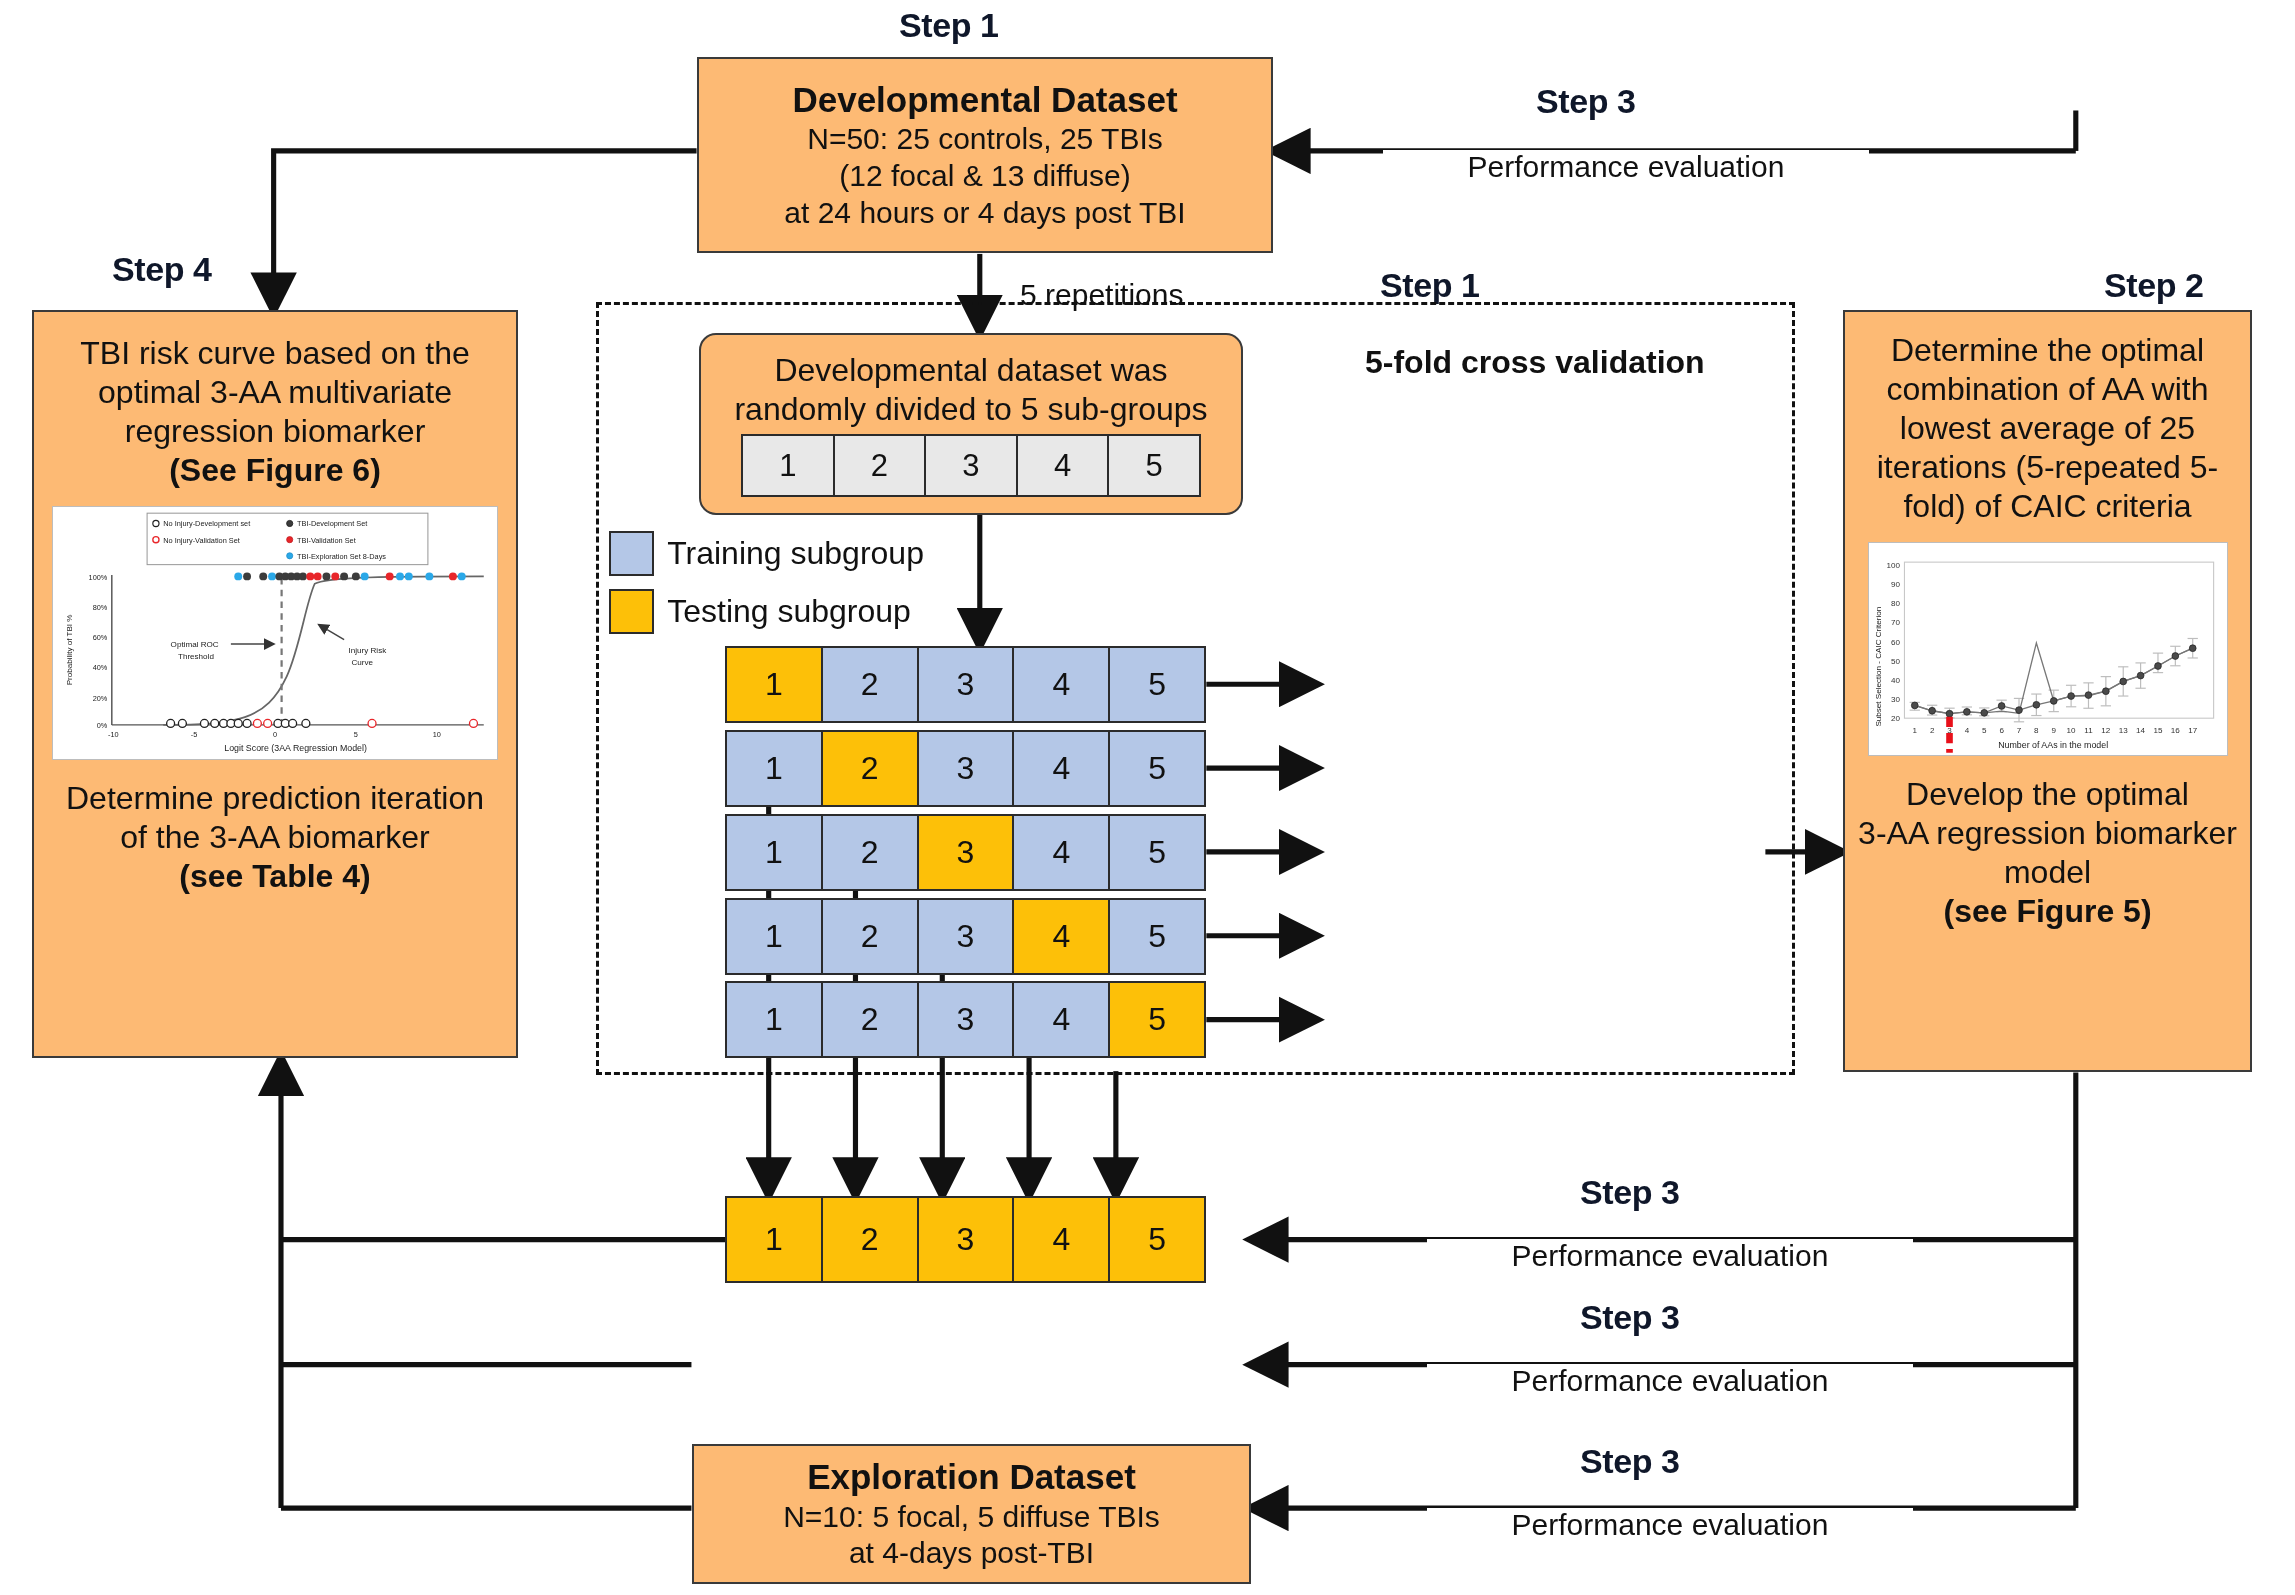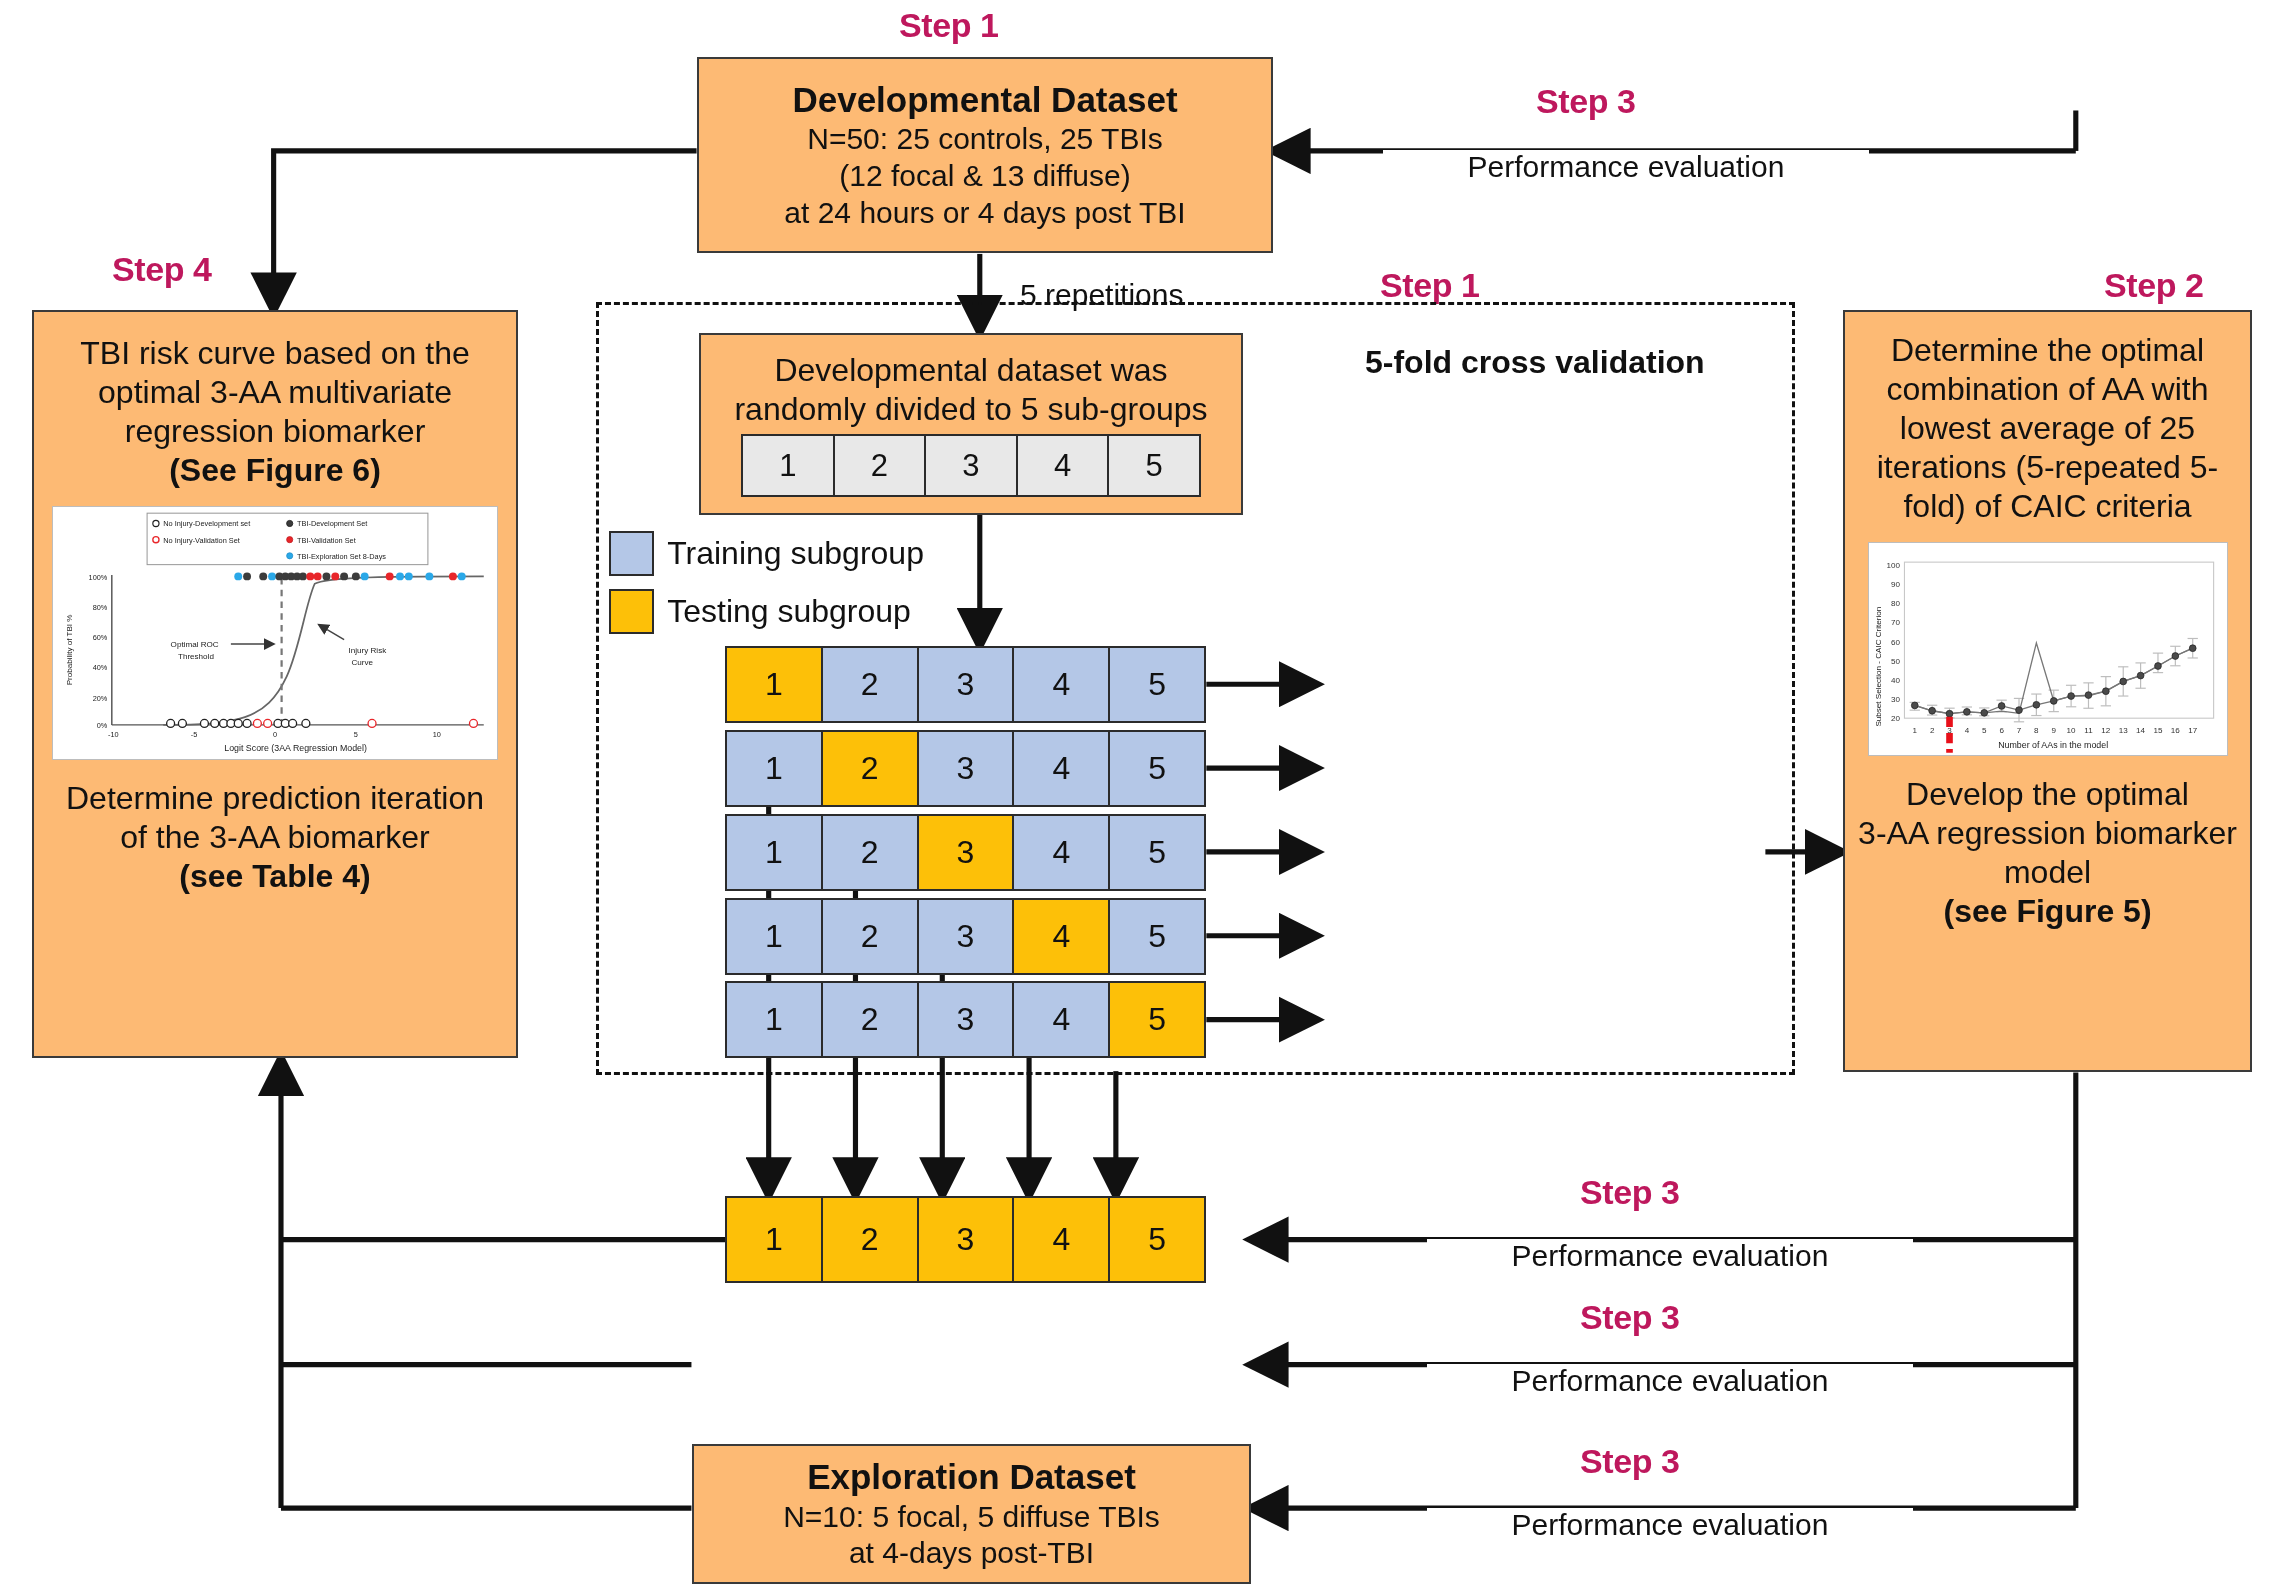--- a/index.html
+++ b/index.html
@@ -6,21 +6,21 @@
   body{width:2295px;height:1595px;position:relative;overflow:hidden;
        font-family:"Liberation Sans",sans-serif;color:#111;}
   #stage{position:absolute;left:0;top:0;width:2295px;height:1595px;}
   .abs{position:absolute;box-sizing:border-box;}
 
   
   .gbox{background:#fdba74;border:2.2px solid #3a3a3a;display:flex;
         flex-direction:column;align-items:center;justify-content:center;
         text-align:center;line-height:1.22;}
   .gbox .ttl{font-weight:bold;}
-  .step-lbl{color:#be185d;font-weight:bold;font-size:34px;letter-spacing:-0.4px;
+  .step-lbl{color:#0f172a;font-weight:bold;font-size:34px;letter-spacing:-0.4px;
             white-space:nowrap;}
   .plain{white-space:nowrap;font-size:30px;margin-top:19px;}
   .dashed{border:3.7px dashed #111;background:transparent;}
   .cvtitle{font-weight:bold;font-size:32px;white-space:nowrap;}
 
   
   .strip{display:flex;border:2.2px solid #2b2b2b;}
   .cell{flex:1;display:flex;align-items:center;justify-content:center;
         font-size:32px;color:#111;border-right:2.2px solid #2b2b2b;}
   .cell:last-child{border-right:none;}
@@ -110,21 +110,21 @@
     <div class="t1">at 24 hours or 4 days post TBI</div>
   </div>
 
   <div class="abs plain" style="left:1020px;top:259px;">5 repetitions</div>
 
   <div class="abs plain" style="left:1383px;top:131px;width:486px;text-align:center;background:#fff;">Performance evaluation</div>
 
   <div class="abs dashed" style="left:596px;top:302px;width:1199px;height:773px;"></div>
   <div class="abs cvtitle" style="left:1365px;top:344px;">5-fold cross validation</div>
 
-  <div class="abs gbox" style="left:699px;top:333px;width:544px;height:182px;padding:13px;">
+  <div class="abs gbox" style="left:699px;top:333px;width:544px;height:182px;padding:13px;border-radius:17px;">
     <div class="t2">Developmental dataset was</div>
     <div class="t2" style="margin-bottom:5.9px;">randomly divided to 5 sub-groups</div>
     <div class="subtab" style="width:456px;height:59px;">
       <div class="cell">1</div>
       <div class="cell">2</div>
       <div class="cell">3</div>
       <div class="cell">4</div>
       <div class="cell">5</div>
     </div>
   </div>

